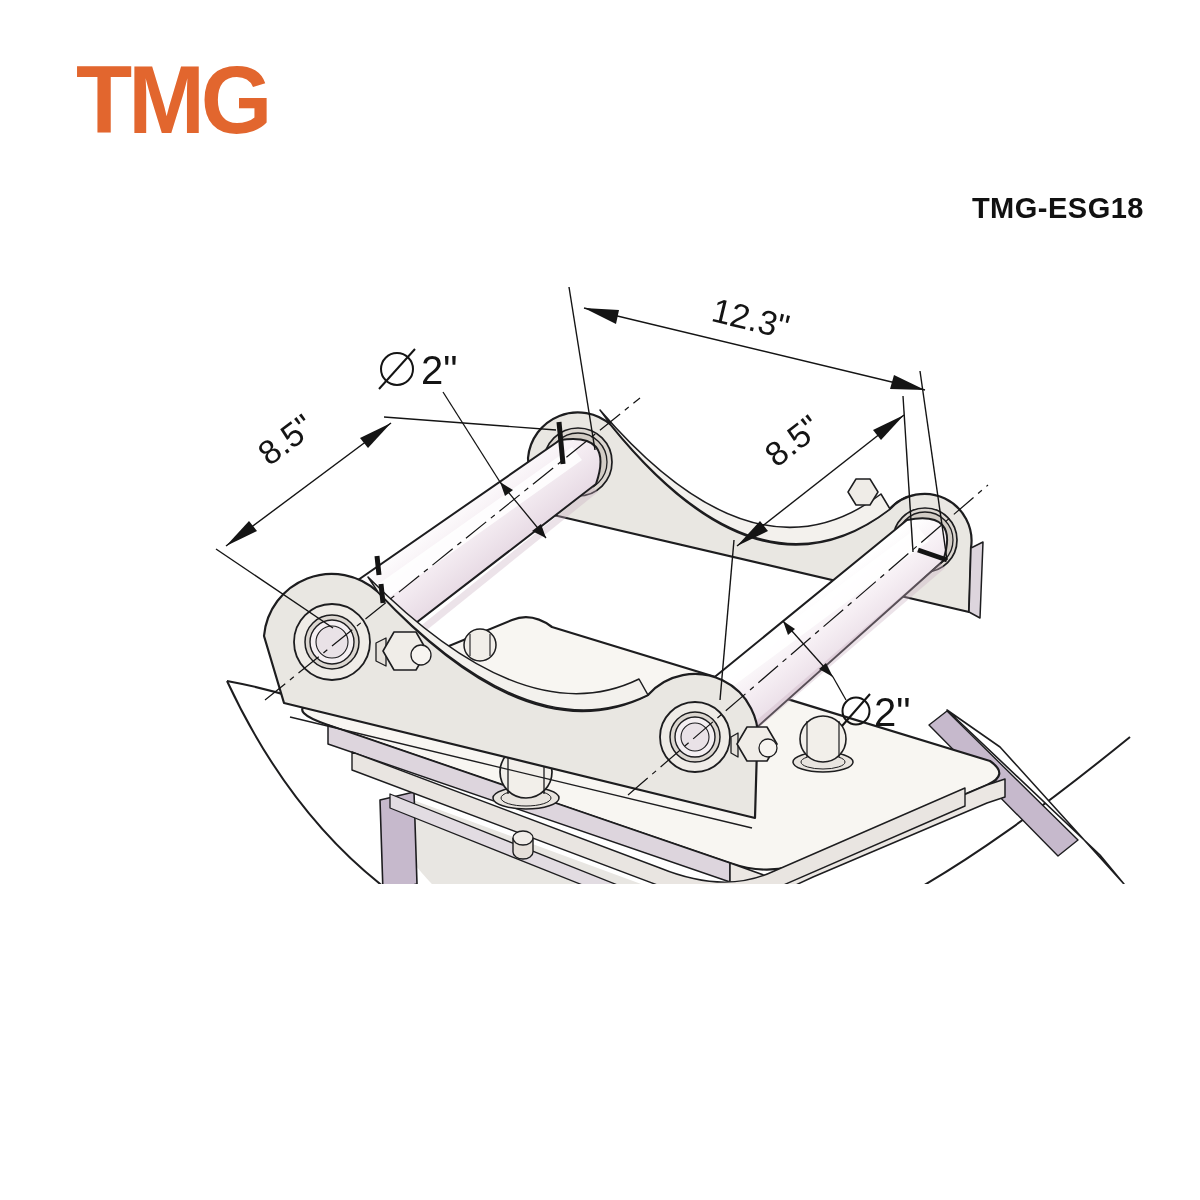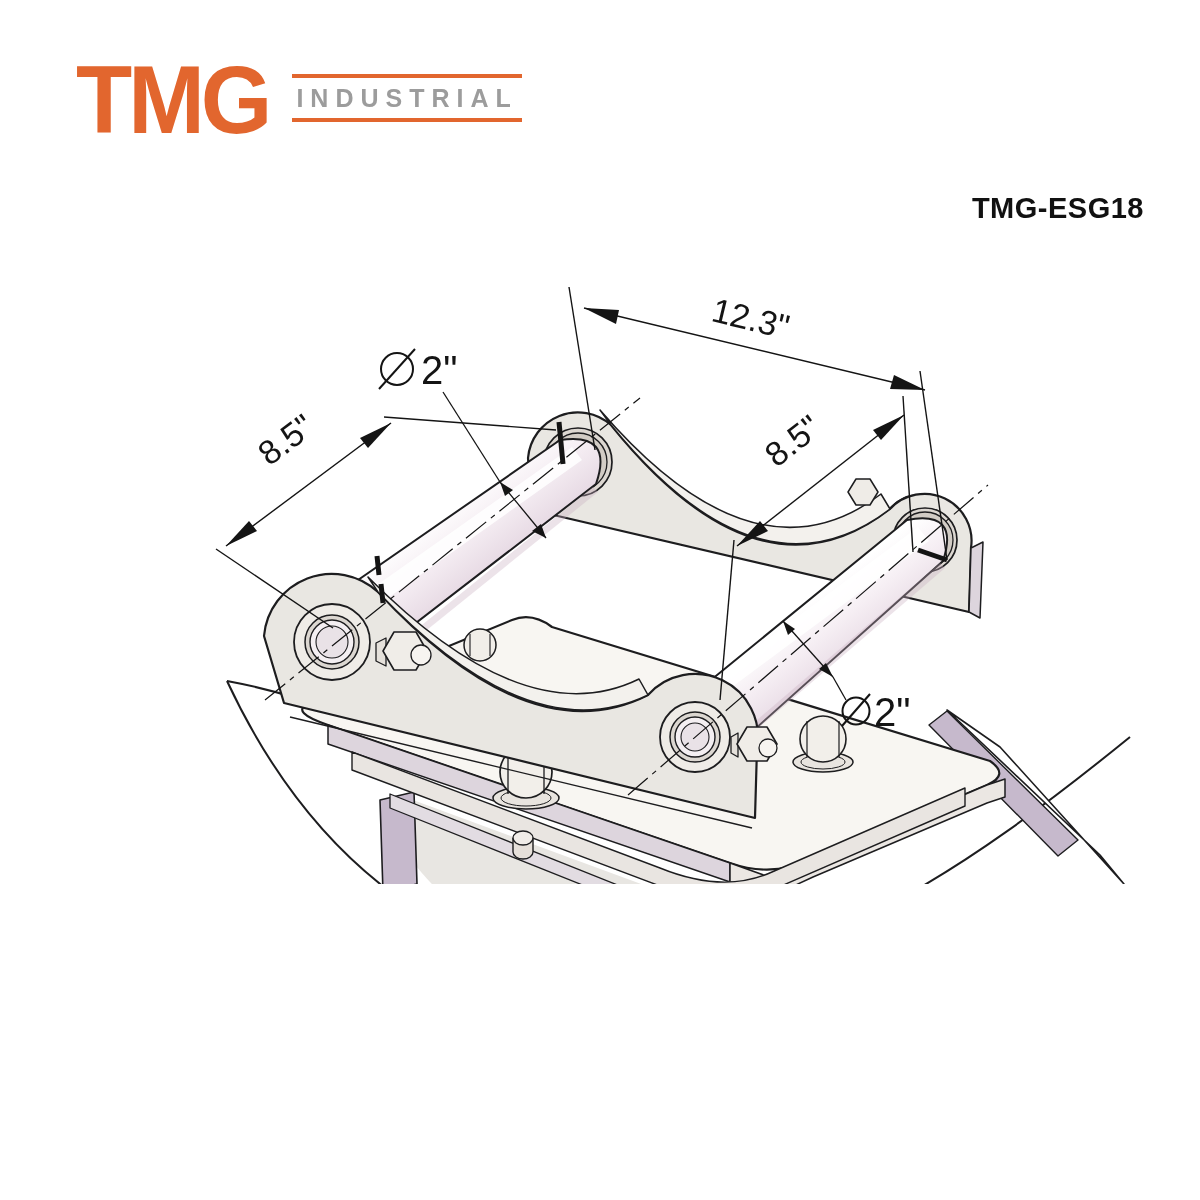--- a/index.html
+++ b/index.html
@@ -16,21 +16,20 @@
   .dim-text{font-family:"Liberation Sans",sans-serif;font-size:34px;fill:#141414;}
   .dia-text{font-family:"Liberation Sans",sans-serif;font-size:40px;fill:#141414;}
 </style>
 </head>
 <body>
 
 <div class="canvas">
 
   <div class="logo-row">
     <div class="logo-tmg" style="color:#e2662e;">TMG</div>
-    <div class="logo-sub" style="color:#9c9c9c;border-color:#e2662e;">INDUSTRIAL</div>
   </div>
 
   <div class="model-number">TMG-ESG18</div>
 
   <svg width="1200" height="1200" viewBox="0 0 1200 1200">
     <defs>
       <linearGradient id="pinL" gradientUnits="userSpaceOnUse" x1="315" y1="608" x2="362" y2="668">
         <stop offset="0" stop-color="#ffffff"></stop>
           <stop offset="0.45" stop-color="#f6eff4"></stop>
           <stop offset="1" stop-color="#e7dae4"></stop>

